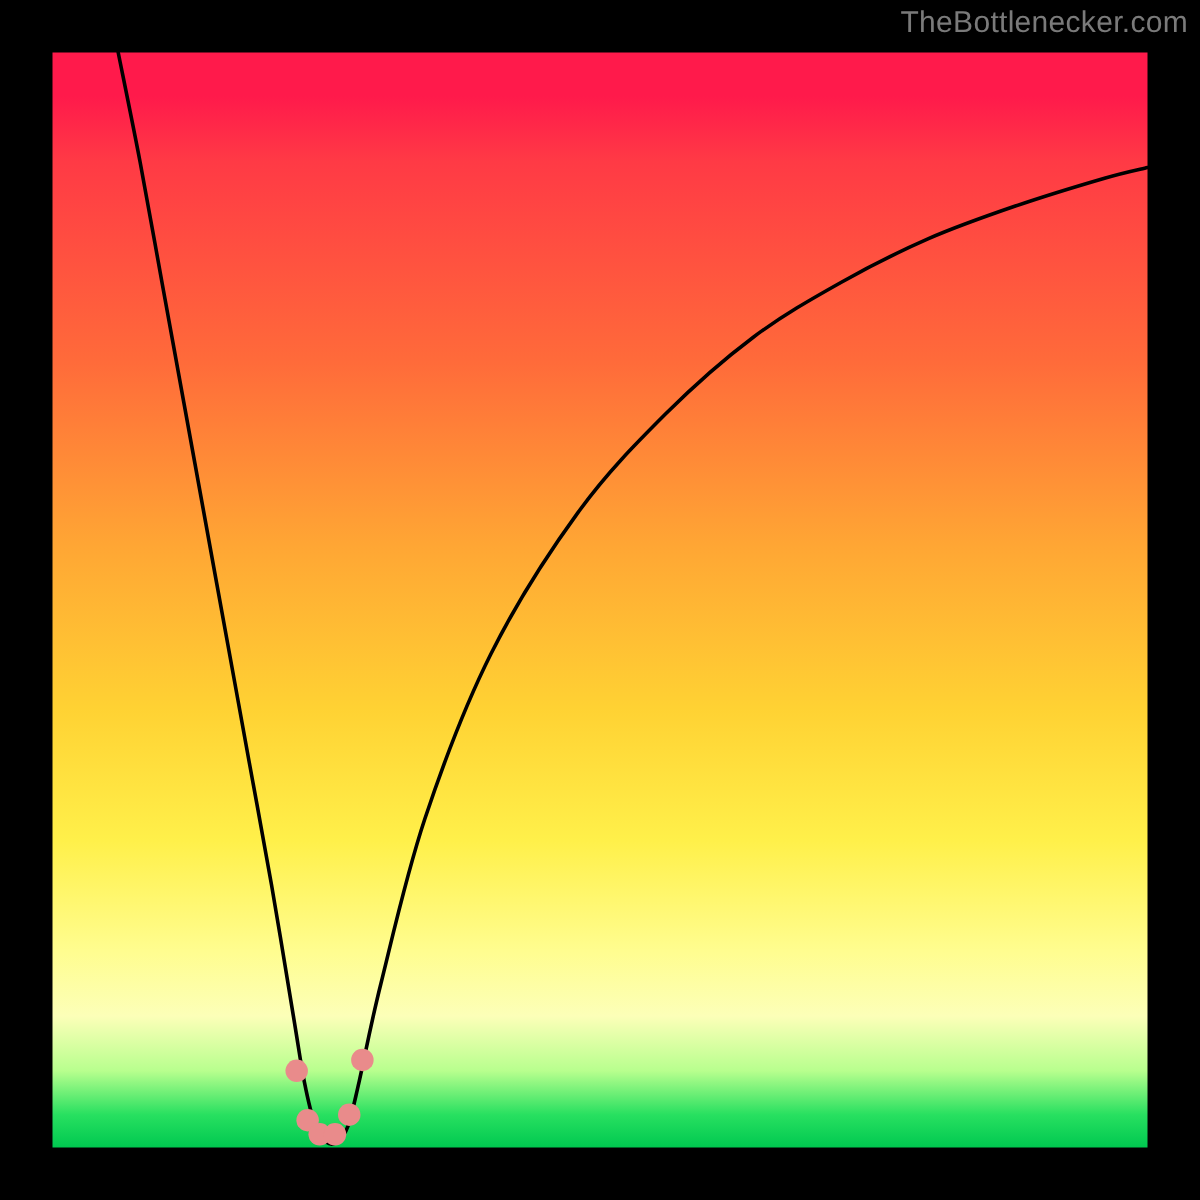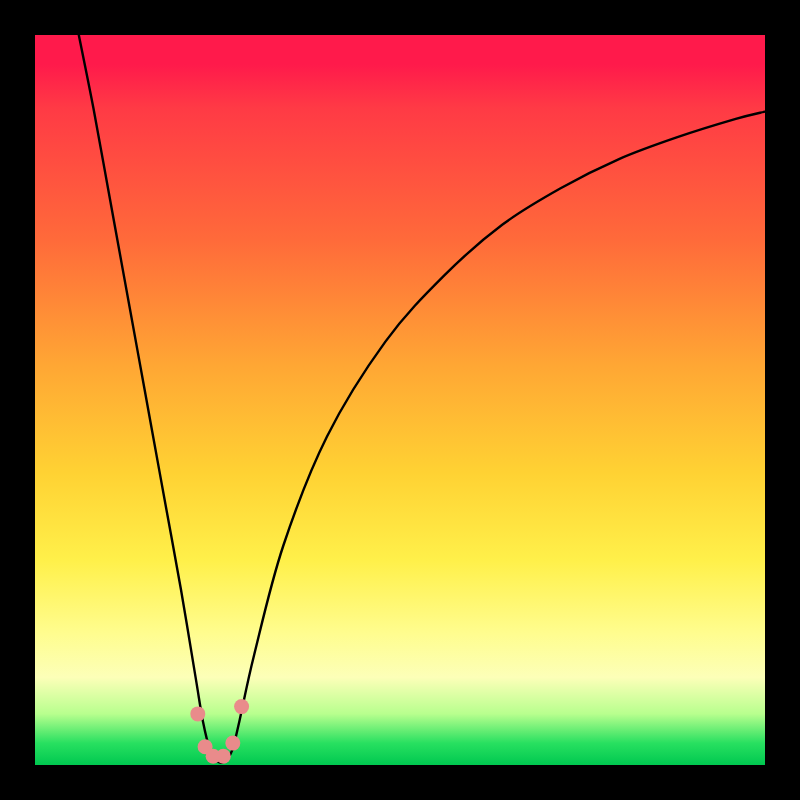--- a/index.html
+++ b/index.html
@@ -57,20 +57,21 @@
     top: 0;
     width: 730px;
     height: 730px;
     overflow: visible;
   }
 </style>
 </head>
 <body>
 
 <div class="frame">
+  <div class="attribution">TheBottlenecker.com</div>
 
   <div class="plot">
     <svg class="curve" viewBox="0 0 730 730">
       <path id="curve-path" fill="none" stroke="#000" stroke-width="2.4" stroke-linecap="round" stroke-linejoin="round" d="M 43.80 0.00 C 46.23 12.17, 53.53 47.45, 58.40 73.00 C 63.27 98.55, 68.13 126.53, 73.00 153.30 C 77.87 180.07, 82.73 206.83, 87.60 233.60 C 92.47 260.37, 97.33 287.13, 102.20 313.90 C 107.07 340.67, 111.93 367.43, 116.80 394.20 C 121.67 420.97, 126.53 447.73, 131.40 474.50 C 136.27 501.27, 141.13 526.82, 146.00 554.80 C 150.87 582.78, 156.95 620.50, 160.60 642.40 C 164.25 664.30, 165.47 674.03, 167.90 686.20 C 170.33 698.37, 172.77 708.71, 175.20 715.40 C 177.63 722.09, 180.07 724.52, 182.50 726.35 C 184.93 728.18, 187.37 728.18, 189.80 726.35 C 192.23 724.52, 194.67 722.09, 197.10 715.40 C 199.53 708.71, 200.75 702.02, 204.40 686.20 C 208.05 670.38, 211.70 649.70, 219.00 620.50 C 226.30 591.30, 236.03 547.50, 248.20 511.00 C 260.37 474.50, 274.97 435.57, 292.00 401.50 C 309.03 367.43, 330.93 333.37, 350.40 306.60 C 369.87 279.83, 389.33 260.37, 408.80 240.90 C 428.27 221.43, 447.73 204.40, 467.20 189.80 C 486.67 175.20, 506.13 164.25, 525.60 153.30 C 545.07 142.35, 564.53 132.62, 584.00 124.10 C 603.47 115.58, 622.93 108.89, 642.40 102.20 C 661.87 95.51, 686.20 88.21, 700.80 83.95 C 715.40 79.69, 725.13 77.87, 730.00 76.65"></path>
       <g id="marker-group">
           <circle cx="162.79" cy="678.90" r="7.5" fill="#e98b8b"></circle>
           <circle cx="170.09" cy="711.75" r="7.5" fill="#e98b8b"></circle>
           <circle cx="178.12" cy="721.24" r="7.5" fill="#e98b8b"></circle>
           <circle cx="188.34" cy="721.24" r="7.5" fill="#e98b8b"></circle>
           <circle cx="197.83" cy="708.10" r="7.5" fill="#e98b8b"></circle>

